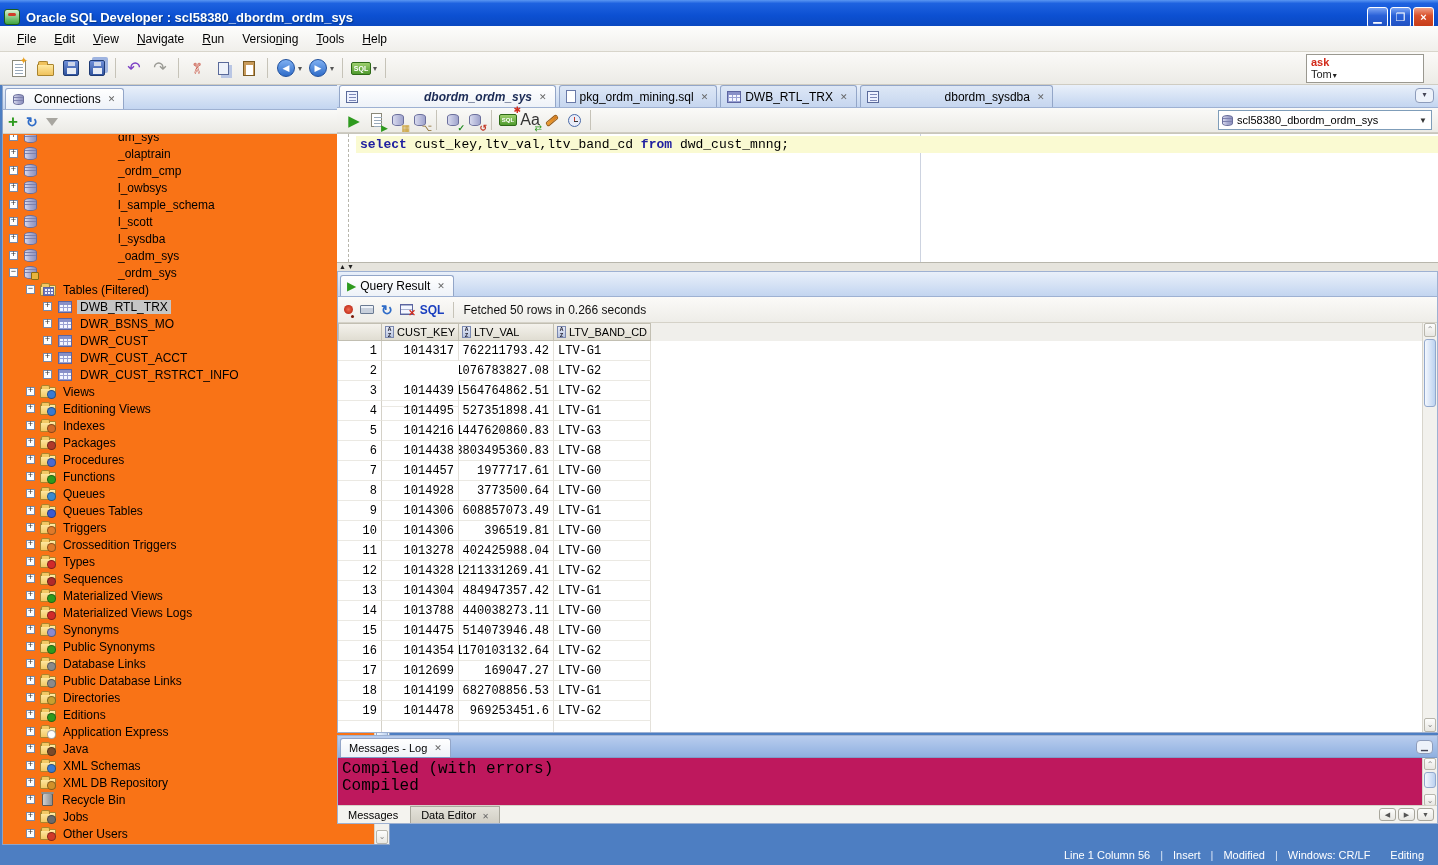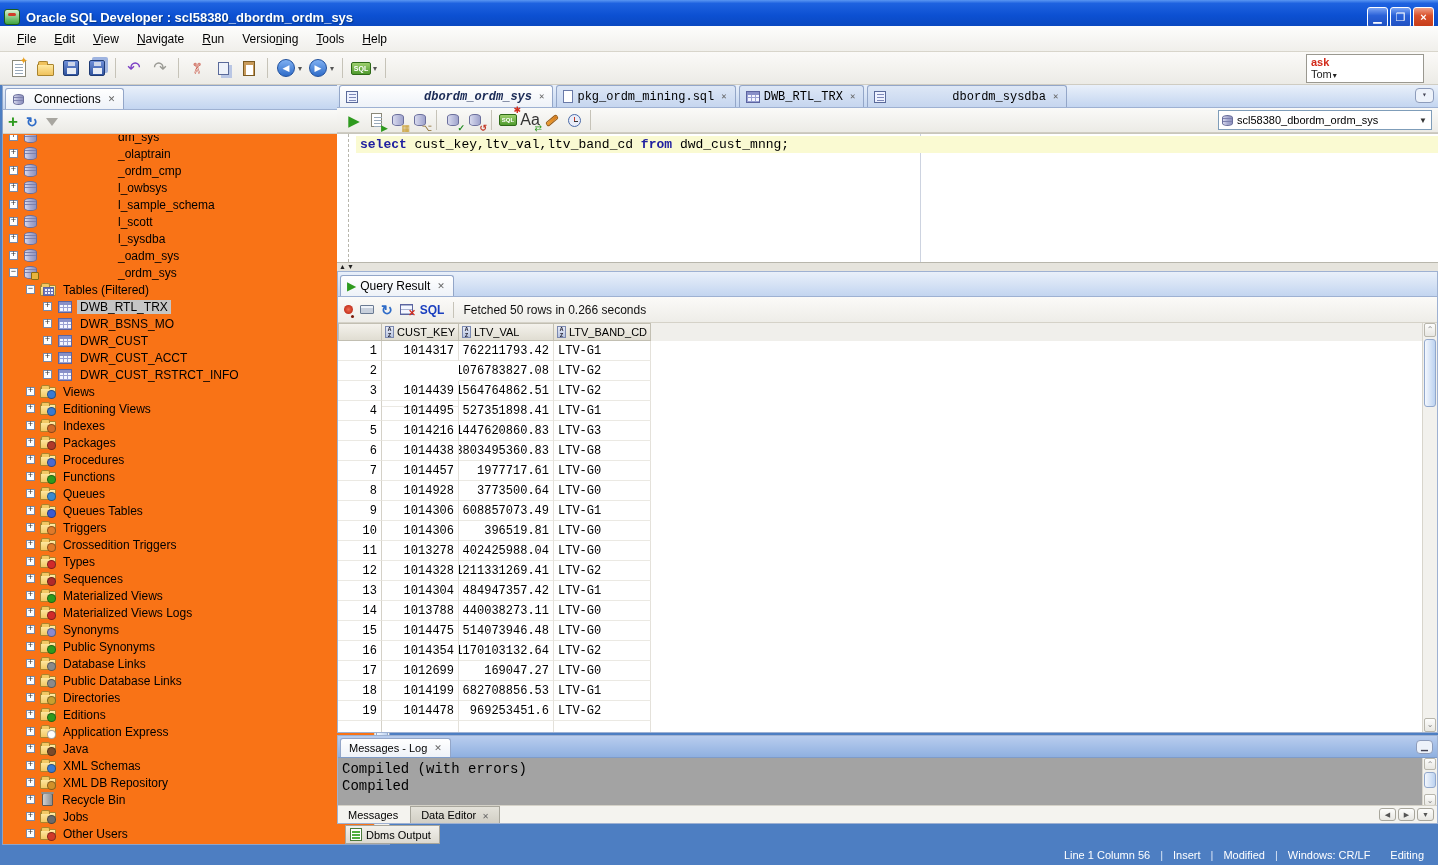--- a/index.html
+++ b/index.html
@@ -94,21 +94,21 @@
   .ic-trash { width:11px; height:13px; margin:0 6px 0 2px; background:linear-gradient(90deg,#cfcfcf,#8f8f8f); border:1px solid #5a5a5a; border-radius:2px 2px 1px 1px; }
   .ic-trash::before { content:""; position:absolute; left:-2px; top:-2px; right:-2px; height:2px; background:#8f8f8f; border-radius:2px; }
   
   .vscroll { position:absolute; top:49px; right:0; bottom:0; width:15px; background:#f2f1ed; border-left:1px solid #d8d5cc; }
   .sbtn { position:absolute; left:1px; right:1px; height:14px; background:linear-gradient(180deg,#fdfdfc,#e8e7e2); border:1px solid #b8b6ac;
     border-radius:2px; color:#888; font-size:8px; text-align:center; line-height:12px; }
   .sthumb { position:absolute; left:1px; right:1px; background:linear-gradient(90deg,#f4f8fe,#bcd2f0); border:1px solid #92a8cc; border-radius:3px; }
 
   
   #right { position:absolute; left:337px; top:85px; width:1101px; height:760px; }
-  #etabbar { position:absolute; left:0; top:0; right:0; height:23px;font-family:Liberation Mono, monospace; }
+  #etabbar { position:absolute; left:0; top:0; right:0; height:23px; }
   .etab { height:22px; margin-top:1px; }
   .etab .elabel { font-size:12px; }
   .etab.active .elabel { font-weight:bold; font-style:italic; color:#1a2a55; }
   .egap { display:inline-block; width:58px; }
   .eicon-worksheet { width:12px; height:12px; border:1px solid #5a6a9a; background:#eef2ff; position:relative; }
   .eicon-worksheet::after { content:""; position:absolute; left:2px; top:2px; width:7px; height:1px; background:#7d88b8; box-shadow:0 3px 0 #7d88b8,0 6px 0 #7d88b8; }
   .eicon-file { width:10px; height:13px; border:1px solid #6a7aa8; background:#fff; }
   .tab-overflow { position:absolute; right:4px; top:3px; width:19px; height:15px; border:1px solid #8d9cbb; border-radius:4px;
     background:#edf2fa; color:#445; font-size:8px; text-align:center; line-height:13px; }
 
@@ -150,22 +150,22 @@
   .grow { display:flex; height:20px; background:#fff; }
   .gcell { border-right:1px solid #e4e1da; border-bottom:1px solid #ebe9e3; font-size:12px; display:flex; align-items:center;
     padding:0 4px; white-space:nowrap; overflow:hidden; }
   .gcell.num { justify-content:flex-end; }
   .gcell.rownum { background:#fff; border-right:1px solid #d4d1c8; justify-content:flex-end; font-family:"Liberation Mono",monospace; }
 
   
   #messages { position:absolute; left:0; top:650px; right:0; height:89px; background:#fff; border:1px solid #9eb1d2; }
   #msg-tabbar { height:22px; background:linear-gradient(180deg,#b9cdee,#8fb0e0); border-bottom:1px solid #7f9cc8; display:flex; align-items:flex-end; }
   #msg-tabbar .ptab { height:19px; padding:2px 8px; font-size:11px; }
-  #msg-content { position:absolute; left:0; top:22px; right:15px; height:48px; background:#a3a3a3; overflow:hidden;
-    font-size:14px; line-height:17px; padding:3px 0 0 4px; }
+  #msg-content { position:absolute; left:0; top:22px; right:15px; height:48px; background:#be185d; overflow:hidden;
+    font-size:16px; line-height:17px; padding:3px 0 0 4px; }
   #msg-btabs { position:absolute; left:0; bottom:0; right:0; height:18px; background:#f4f3ef; border-top:1px solid #d5d2c8;
     display:flex; align-items:center; font-size:11px; }
   .btab { padding:2px 10px; }
   .btab.raised { background:linear-gradient(180deg,#e4e2da,#d2cfc5); border:1px solid #a8a69c; border-bottom:none; margin-left:2px; }
   .btab .tab-x { font-size:8px; }
   #msg-nav { margin-left:auto; display:flex; gap:2px; padding-right:3px; }
   .navb { width:17px; height:13px; border:1px solid #a8a69c; border-radius:3px; background:linear-gradient(180deg,#fdfdfc,#e8e7e2);
     font-size:7px; color:#555; text-align:center; line-height:11px; }
   #msg-scroll { position:absolute; right:0; top:22px; width:15px; height:48px; background:#f2f1ed; border-left:1px solid #d8d5cc; }
 
@@ -780,26 +780,20 @@
         <span class="tab-x"> ✕</span>
       </span>
       <span id="msg-nav">
         <span class="navb">◀</span>
         <span class="navb">▶</span>
         <span class="navb">▼</span>
       </span>
     </div>
   </div>
 
-  <div id="dbms-strip">
-    <span id="dbms-tab">
-      <span class="ic-dbmsout"></span>
-      <span>Dbms Output</span>
-    </span>
-  </div>
 
 </div>
 
 <div id="statusbar">
     <span class="sitem">Line 1 Column 56</span>
     <span class="sbar">|</span>
     <span class="sitem">Insert</span>
     <span class="sbar">|</span>
     <span class="sitem">Modified</span>
     <span class="sbar">|</span>

